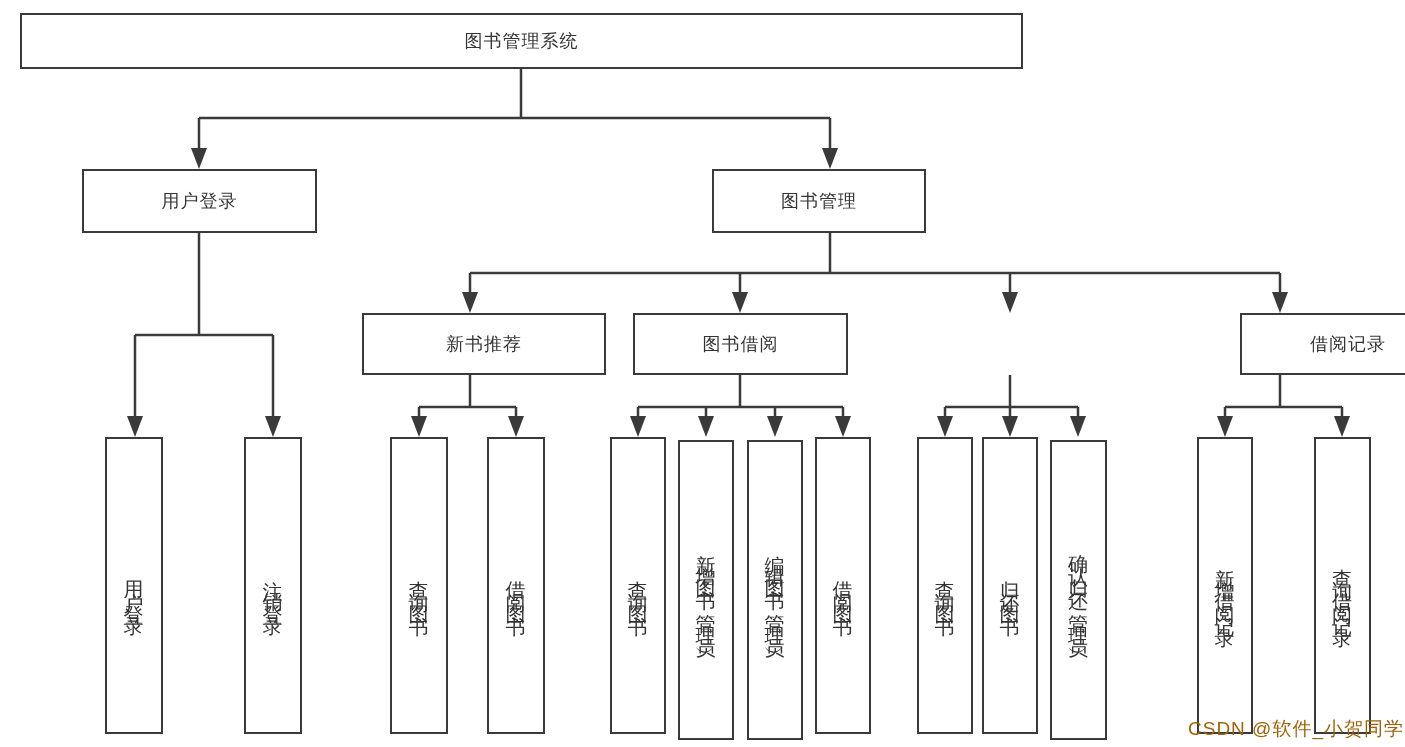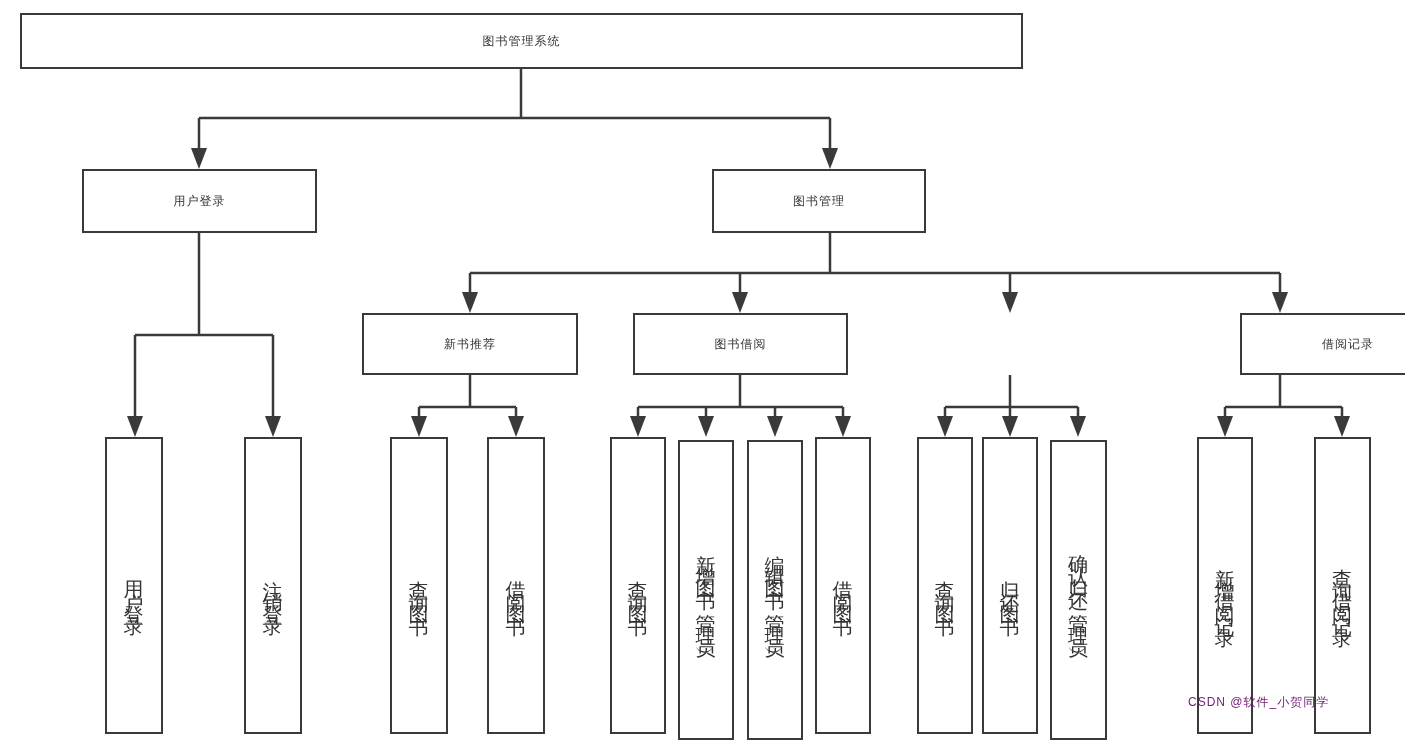--- a/index.html
+++ b/index.html
@@ -31,62 +31,62 @@
     box-sizing: border-box;
     border: 2px solid #3a3a3a;
     background: #ffffff;
     display: flex;
     align-items: center;
     justify-content: center;
     color: #333333;
     text-align: center;
   }
   .h-node {
-    font-size: 12px;
+    font-size: 18px;
     letter-spacing: 1px;
     line-height: 1;
   }
   .v-node {
     writing-mode: vertical-rl;
     text-orientation: mixed;
     font-size: 20px;
     letter-spacing: 12px;
     line-height: 1;
     padding-top: 6px;
   }
   
   .n-root   { left: 20px;  top: 13px;  width: 1003px; height: 56px; }
   
   .n-ulogin { left: 82px;  top: 169px; width: 235px; height: 64px; }
   .n-bmgmt  { left: 712px; top: 169px; width: 214px; height: 64px; }
   
-  .n-s0 { left: 362px;  top: 313px; width: 216px; height: 62px; }
+  .n-s0 { left: 362px;  top: 313px; width: 244px; height: 62px; }
   .n-s1 { left: 633px;  top: 313px; width: 215px; height: 62px; }
   .n-s2 { left: 903px;  top: 313px; width: 215px; height: 62px; }
   .n-s3 { left: 1240px; top: 313px; width: 216px; height: 62px; }
   
   .n-l-ul0 { left: 105px;  top: 437px; width: 58px; height: 297px; }
   .n-l-ul1 { left: 244px;  top: 437px; width: 58px; height: 297px; }
   .n-l-s0c0 { left: 390px; top: 437px; width: 58px; height: 297px; }
   .n-l-s0c1 { left: 487px; top: 437px; width: 58px; height: 297px; }
   .n-l-s1c0 { left: 610px; top: 437px; width: 56px; height: 297px; }
   .n-l-s1c1 { left: 678px; top: 440px; width: 56px; height: 300px; }
   .n-l-s1c2 { left: 747px; top: 440px; width: 56px; height: 300px; }
   .n-l-s1c3 { left: 815px; top: 437px; width: 56px; height: 297px; }
   .n-l-s2c0 { left: 917px; top: 437px; width: 56px; height: 297px; }
   .n-l-s2c1 { left: 982px; top: 437px; width: 56px; height: 297px; }
   .n-l-s2c2 { left: 1050px; top: 440px; width: 57px; height: 300px; }
   .n-l-s3c0 { left: 1197px; top: 437px; width: 56px; height: 297px; }
   .n-l-s3c1 { left: 1314px; top: 437px; width: 57px; height: 297px; }
   .watermark {
     position: absolute;
     left: 1188px;
-    top: 694px;
-    font-size: 12px;
-    color: #701a75;
+    top: 716px;
+    font-size: 19px;
+    color: #a16207;
     letter-spacing: 1px;
     white-space: nowrap;
     z-index: 5;
   }
   .line-stroke { stroke: #3a3a3a; stroke-width: 2.5; fill: none; }
   .arrow-fill  { fill: #3a3a3a; stroke: none; }
 </style>
 </head>
 <body>
 

